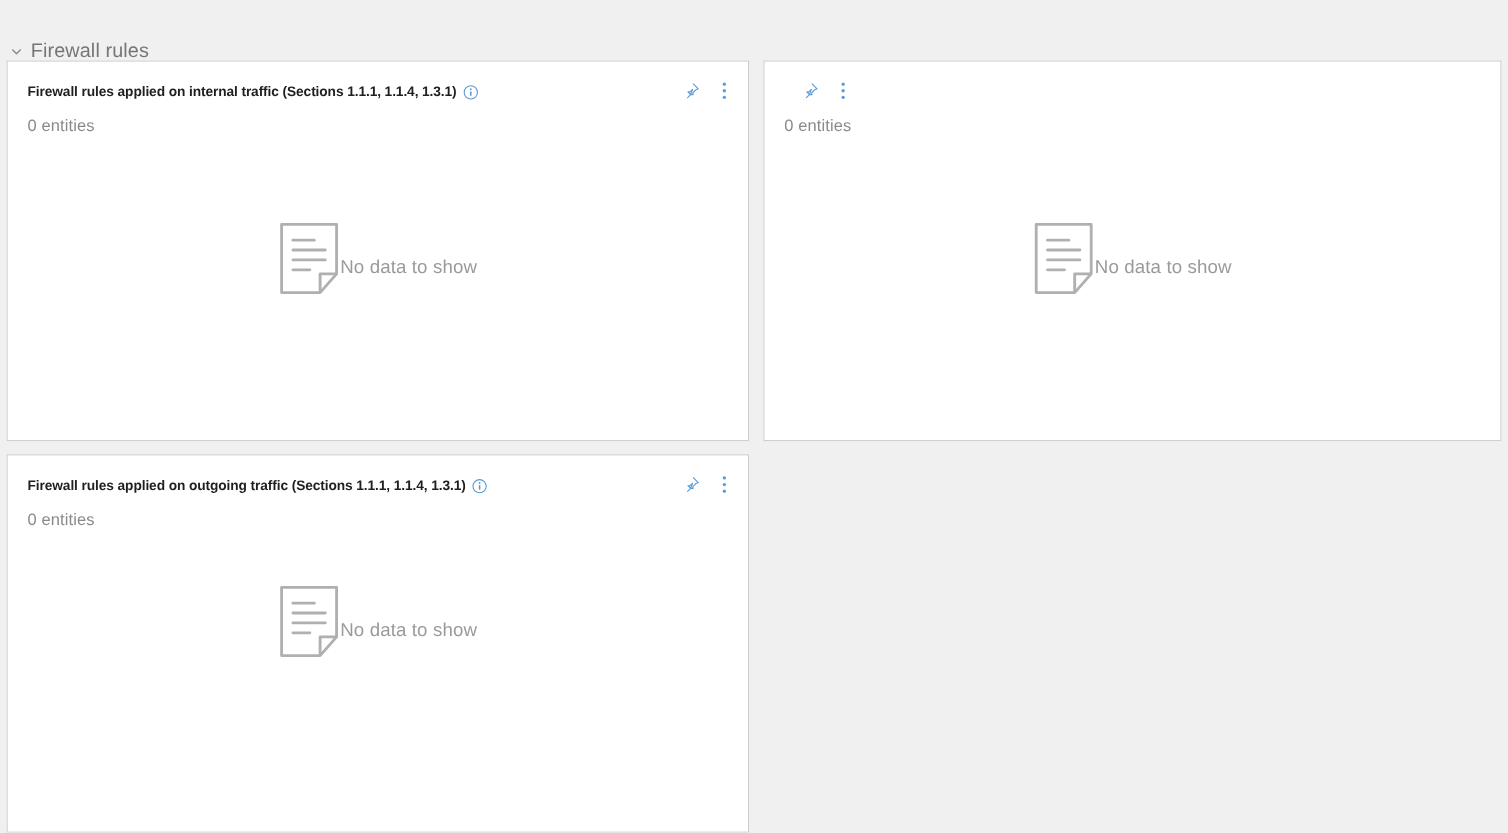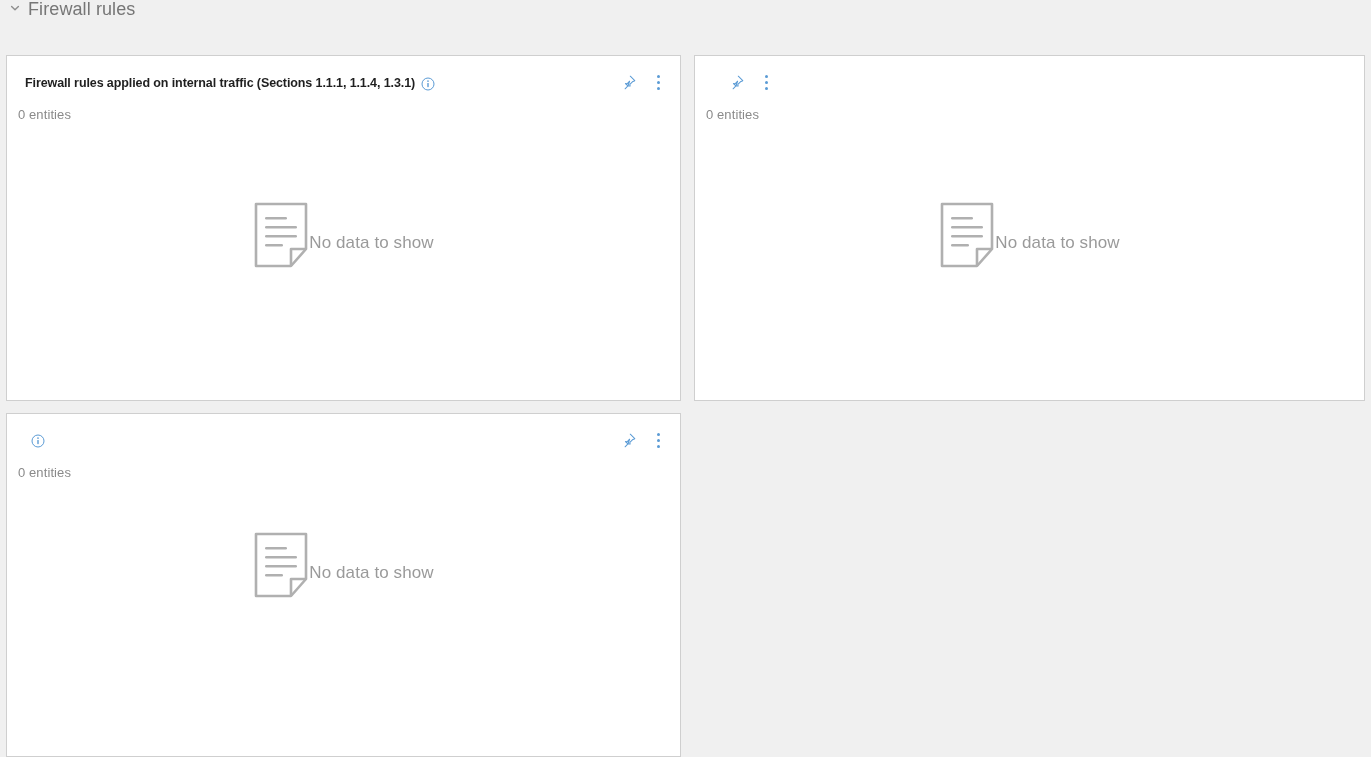--- a/index.html
+++ b/index.html
@@ -15,21 +15,21 @@
     background: #f0f0f0;
     font-family: "Liberation Sans", sans-serif;
     color: #2a2a2a;
     -webkit-font-smoothing: antialiased;
   }
 
   
   .section-header {
     height: 55px;
     display: flex;
-    align-items: flex-start;
+    align-items: flex-end;
     padding-left: 7px;
     background: #f0f0f0;
   }
 
   .chevron-btn {
     width: 16px;
     height: 16px;
     display: flex;
     align-items: center;
     justify-content: center;
@@ -139,23 +139,23 @@
   .kebab-dots i {
     display: block;
     width: 3px;
     height: 3px;
     border-radius: 50%;
     background: #5b9bd5;
   }
 
   
   .entity-count {
-    font-size: 13px;
+    font-size: 15px;
     color: #8a8a8a;
-    padding: 17px 0 0 11px;
+    padding: 17px 0 0 18px;
     line-height: 14px;
     letter-spacing: .1px;
   }
 
   
   .empty-state {
     flex: 1 1 auto;
     display: flex;
     flex-direction: row;
     align-items: center;
@@ -268,20 +268,21 @@
           <rect x="12" y="43" width="18" height="2.6" rx="1.3" fill="#b0b0b0"></rect>
         </svg>
       </span>
       <span class="empty-text">No data to show</span>
     </div>
   </div>
 
   <div class="card c3">
     <div class="card-header">
       <div class="card-title-wrap">
+        <span class="card-title">Firewall rules applied on outgoing traffic (Sections 1.1.1, 1.1.4, 1.3.1)</span>
         <span class="info-icon">
           <svg width="14" height="14" viewBox="0 0 14 14" aria-hidden="true">
             <circle cx="7" cy="7" r="6" fill="none" stroke="#5b9bd5" stroke-width="1"></circle>
             <circle cx="7" cy="4.1" r="0.85" fill="#5b9bd5"></circle>
             <rect x="6.3" y="5.9" width="1.4" height="4.3" rx="0.6" fill="#5b9bd5"></rect>
           </svg>
         </span>
       </div>
       <div class="card-actions">
         <span class="icon-btn">

